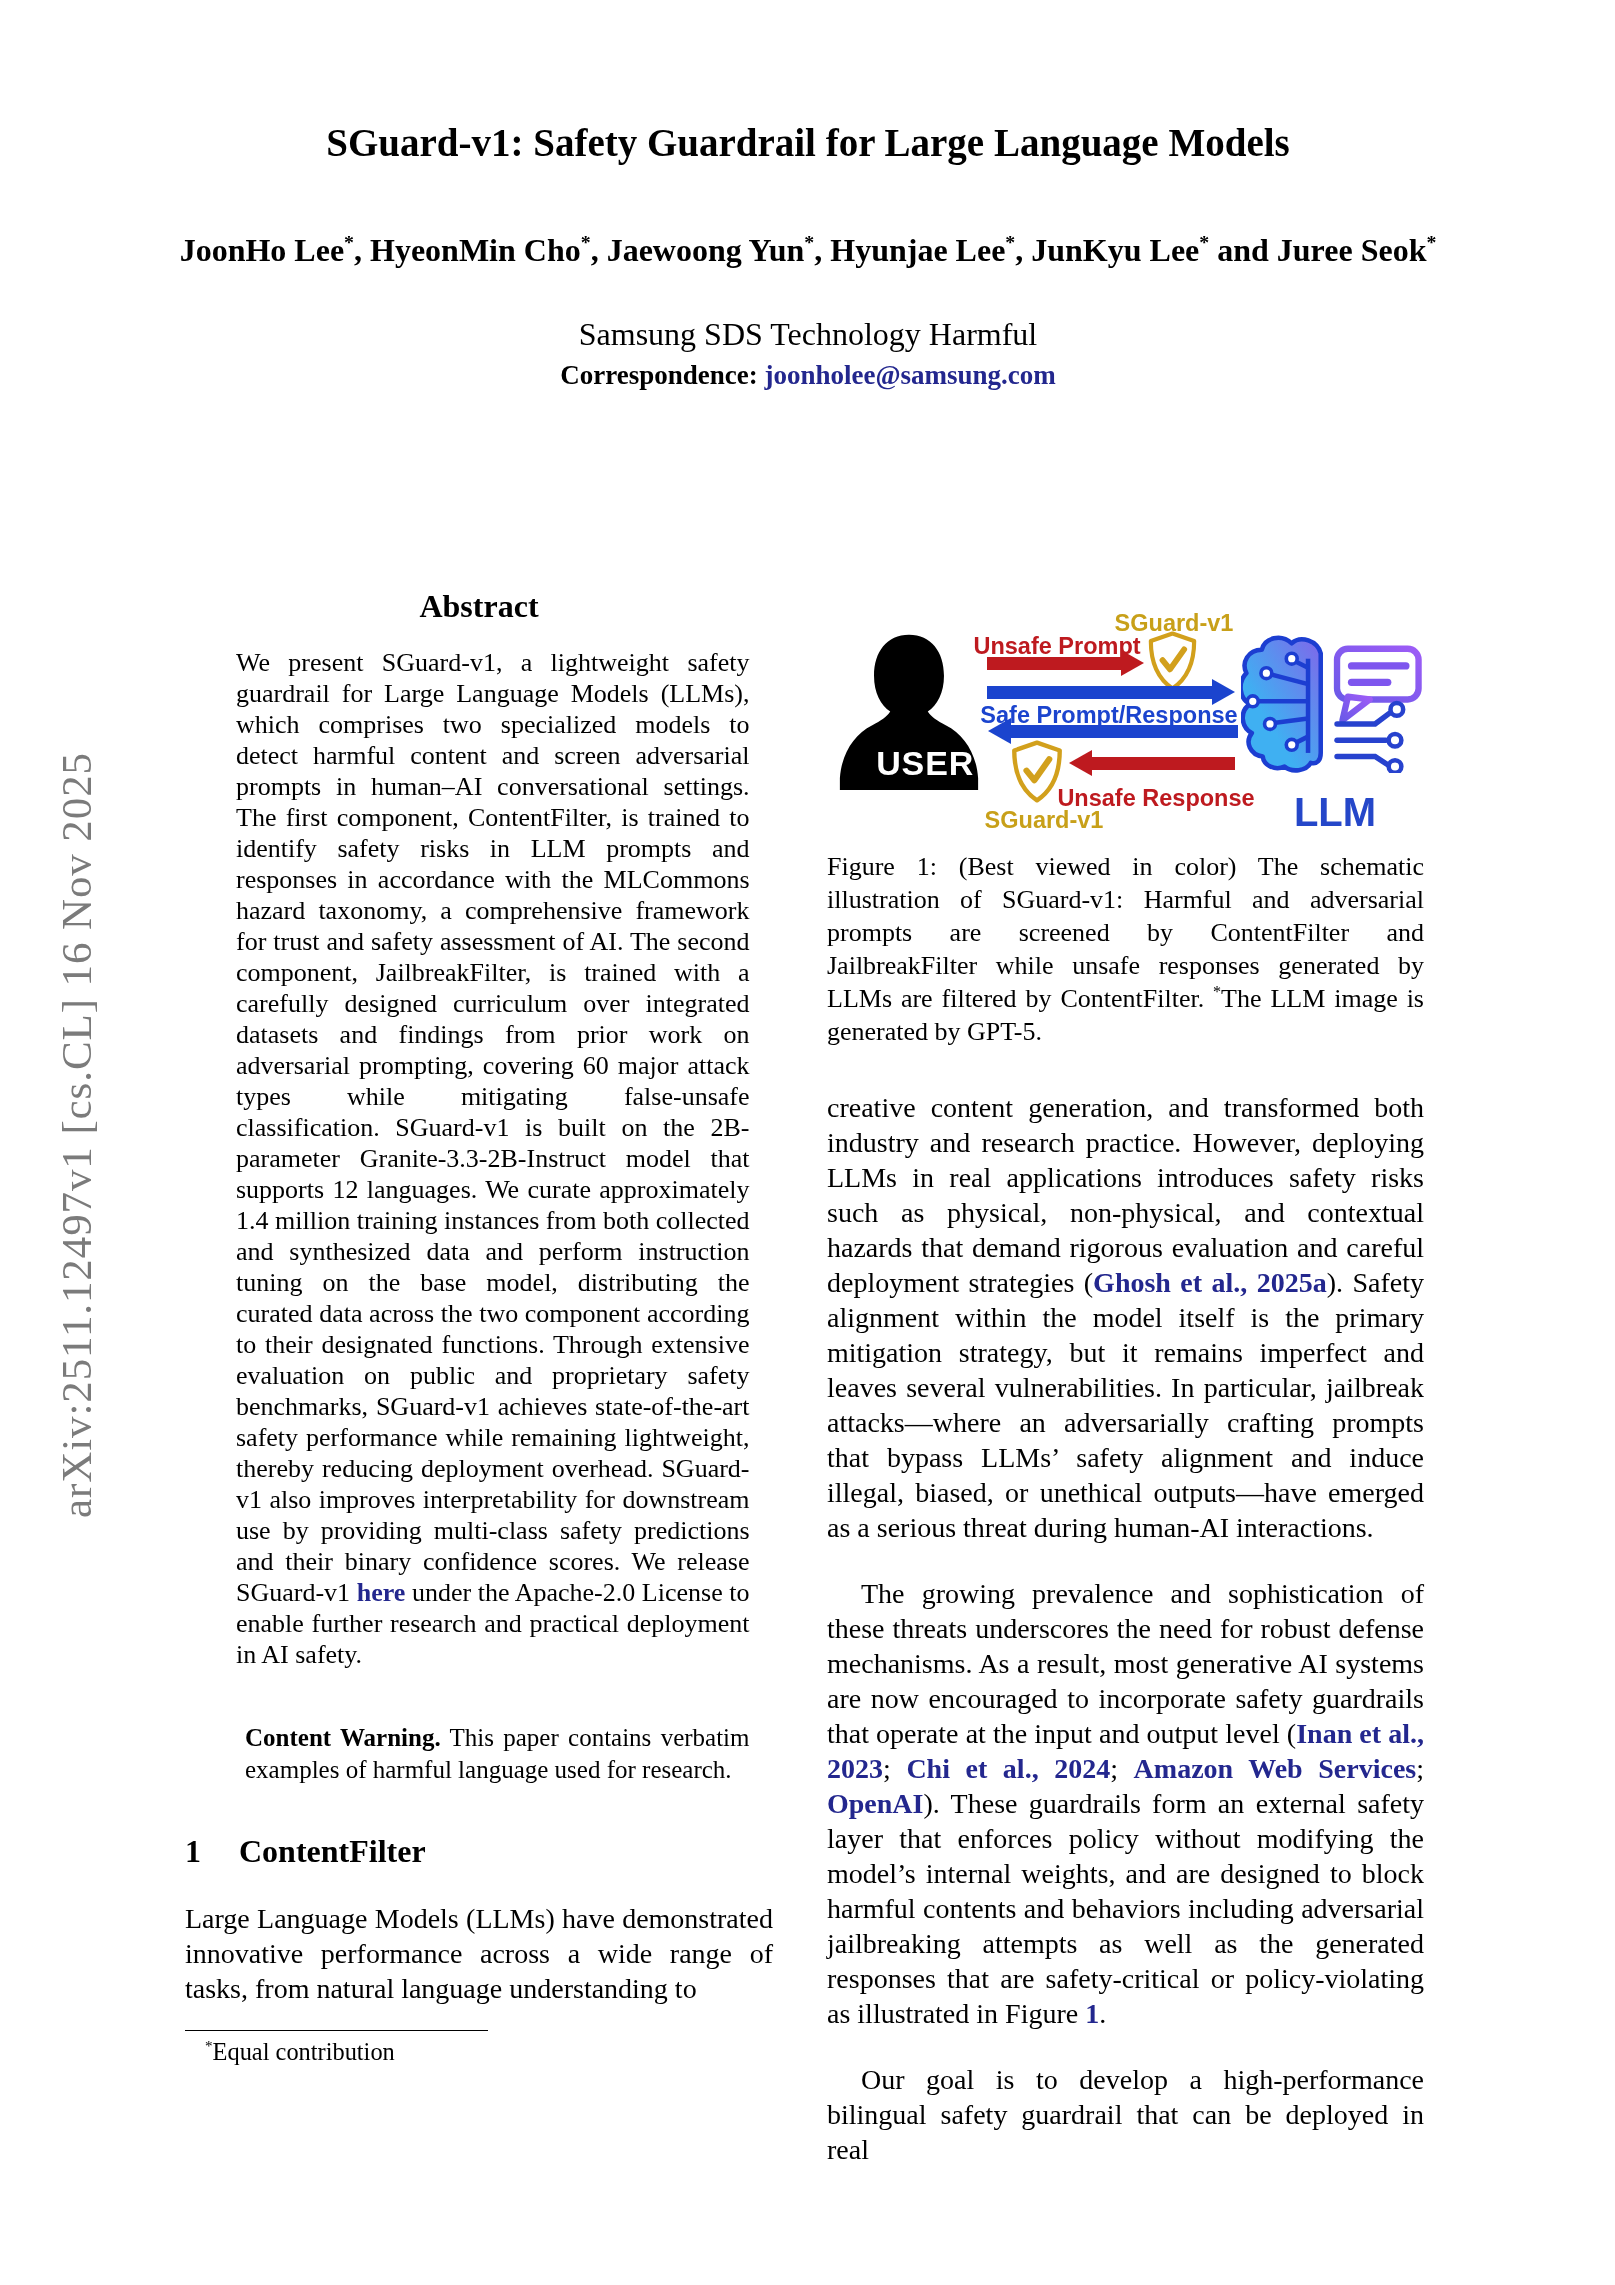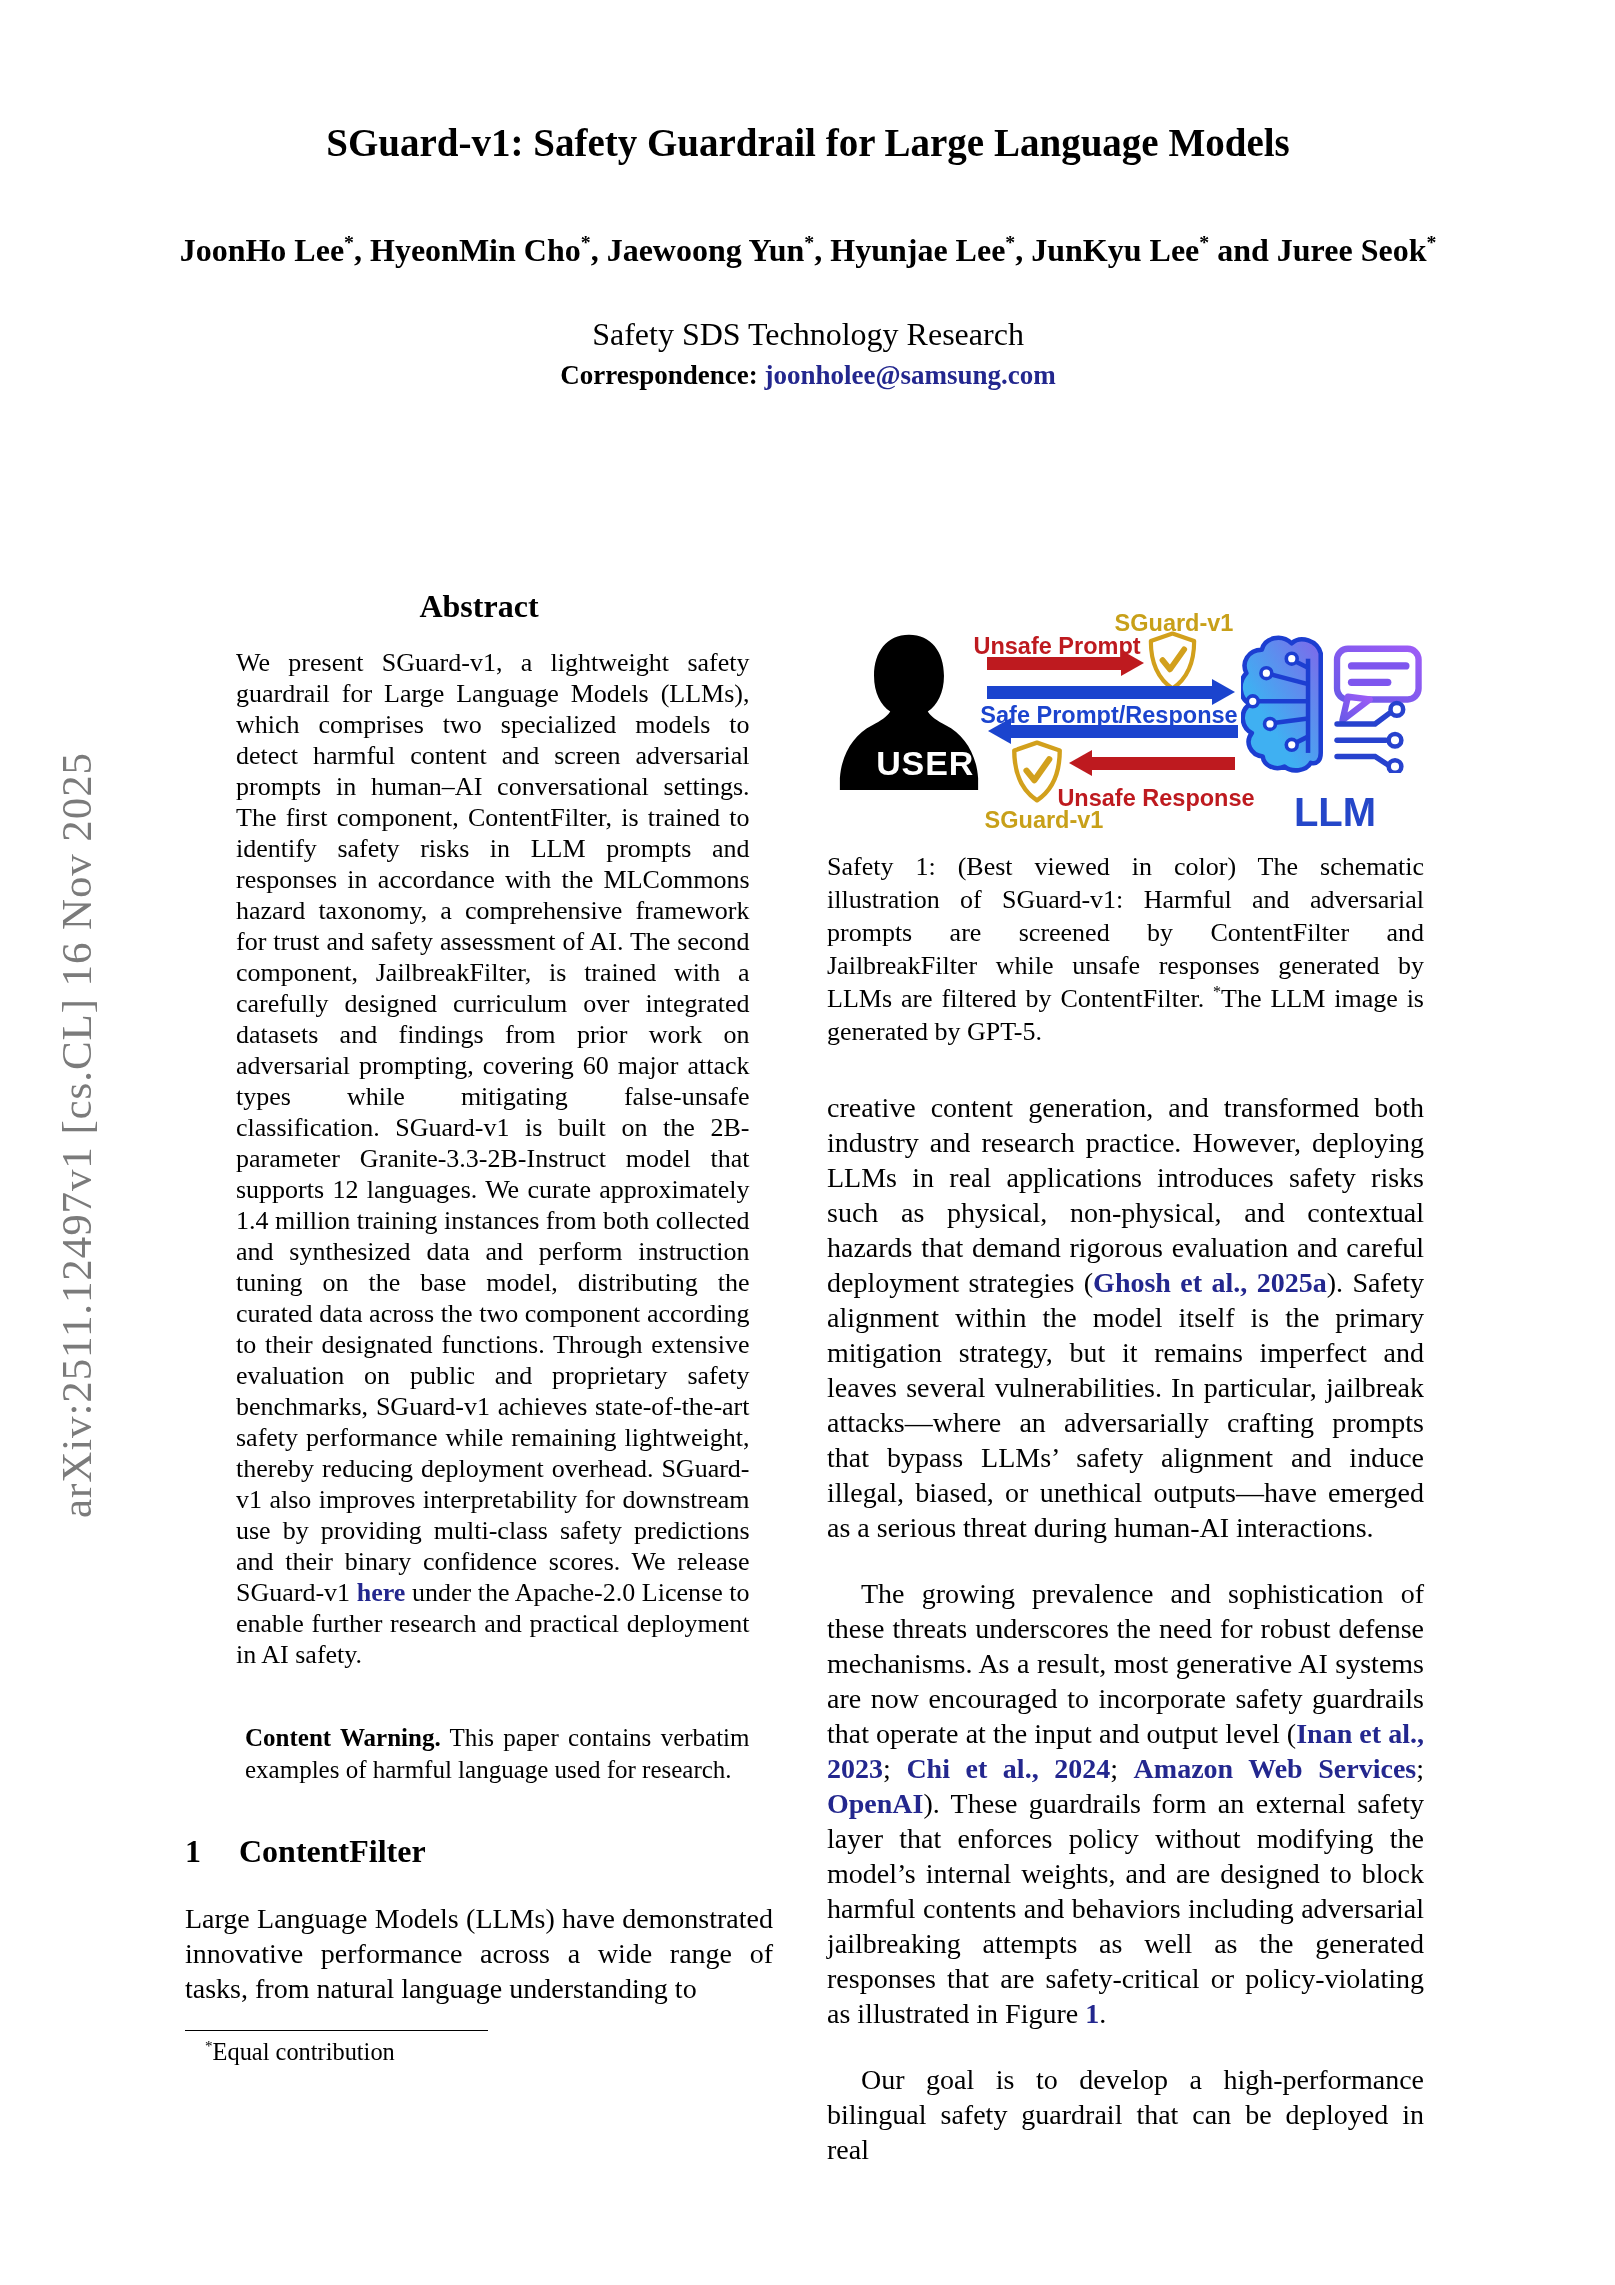--- a/index.html
+++ b/index.html
@@ -76,21 +76,21 @@
 </head>
 <body>
 
 <div class="page">
 
   <div class="arxiv-stamp">arXiv:2511.12497v1  [cs.CL]  16 Nov 2025</div>
 
   <div class="header">
     <h1 class="title">SGuard-v1: Safety Guardrail for Large Language Models</h1>
     <div class="authors"><span><span>JoonHo Lee</span><sup>*</sup><span>, </span></span><span><span>HyeonMin Cho</span><sup>*</sup><span>, </span></span><span><span>Jaewoong Yun</span><sup>*</sup><span>, </span></span><span><span>Hyunjae Lee</span><sup>*</sup><span>, </span></span><span><span>JunKyu Lee</span><sup>*</sup><span> and </span></span><span><span>Juree Seok</span><sup>*</sup><span></span></span></div>
-    <div class="affiliation">Safety SDS Technology Research</div>
+    <div class="affiliation">Samsung SDS Technology Harmful</div>
     <div class="correspondence"><span class="lab">Correspondence: </span><a class="navy" href="#">joonholee@samsung.com</a></div>
   </div>
 
   <div class="cols">
 
     <div class="col-left">
       <h2 class="abstract-head">Abstract</h2>
       <p class="abstract-body"><span>We present SGuard-v1, a lightweight safety guardrail for Large Language Models (LLMs), which comprises two specialized models to detect harmful content and screen adversarial prompts in human–AI conversational settings. The first component, ContentFilter, is trained to identify safety risks in LLM prompts and responses in accordance with the MLCommons hazard taxonomy, a comprehensive framework for trust and safety assessment of AI. The second component, JailbreakFilter, is trained with a carefully designed curriculum over integrated datasets and findings from prior work on adversarial prompting, covering 60 major attack types while mitigating false-unsafe classification. SGuard-v1 is built on the 2B-parameter Granite-3.3-2B-Instruct model that supports 12 languages. We curate approximately 1.4 million training instances from both collected and synthesized data and perform instruction tuning on the base model, distributing the curated data across the two component according to their designated functions. Through extensive evaluation on public and proprietary safety benchmarks, SGuard-v1 achieves state-of-the-art safety performance while remaining lightweight, thereby reducing deployment overhead. SGuard-v1 also improves interpretability for downstream use by providing multi-class safety predictions and their binary confidence scores. We release SGuard-v1 </span><a class="navy" href="#">here</a><span> under the Apache-2.0 License to enable further research and practical deployment in AI safety.</span></p>
 
       <p class="content-warning"><span class="lab">Content Warning.</span><span> This paper contains verbatim examples of harmful language used for research.</span></p>
@@ -187,21 +187,21 @@
               <g fill="#fff" stroke="#2742CE" stroke-width="5">
                 <circle cx="172" cy="82" r="7"></circle>
                 <circle cx="170" cy="116" r="7"></circle>
                 <circle cx="170" cy="145" r="7"></circle>
               </g>
             </svg>
           </div>
           <div class="llm-label">LLM</div>
         </div>
 
-        <figcaption class="fig-caption"><span>Safety 1:</span><span> (Best viewed in color) The schematic illustration of SGuard-v1: Harmful and adversarial prompts are screened by ContentFilter and JailbreakFilter while unsafe responses generated by LLMs are filtered by ContentFilter. </span><sup>*</sup><span>The LLM image is generated by GPT-5.</span></figcaption>
+        <figcaption class="fig-caption"><span>Figure 1:</span><span> (Best viewed in color) The schematic illustration of SGuard-v1: Harmful and adversarial prompts are screened by ContentFilter and JailbreakFilter while unsafe responses generated by LLMs are filtered by ContentFilter. </span><sup>*</sup><span>The LLM image is generated by GPT-5.</span></figcaption>
       </figure>
 
       <p class="body-par first-right-par"><span>creative content generation, and transformed both industry and research practice. However, deploying LLMs in real applications introduces safety risks such as physical, non-physical, and contextual hazards that demand rigorous evaluation and careful deployment strategies (</span><a class="navy" href="#">Ghosh et al., 2025a</a><span>). Safety alignment within the model itself is the primary mitigation strategy, but it remains imperfect and leaves several vulnerabilities. In particular, jailbreak attacks—where an adversarially crafting prompts that bypass LLMs’ safety alignment and induce illegal, biased, or unethical outputs—have emerged as a serious threat during human-AI interactions.</span></p>
 
       <p class="body-par indent"><span>The growing prevalence and sophistication of these threats underscores the need for robust defense mechanisms. As a result, most generative AI systems are now encouraged to incorporate safety guardrails that operate at the input and output level (</span><a class="navy" href="#">Inan et al., 2023</a><span>; </span><a class="navy" href="#">Chi et al., 2024</a><span>; </span><a class="navy" href="#">Amazon Web Services</a><span>; </span><a class="navy" href="#">OpenAI</a><span>). These guardrails form an external safety layer that enforces policy without modifying the model’s internal weights, and are designed to block harmful contents and behaviors including adversarial jailbreaking attempts as well as the generated responses that are safety-critical or policy-violating as illustrated in Figure </span><a class="navy" href="#">1</a><span>.</span></p>
 
       <p class="body-par indent">Our goal is to develop a high-performance bilingual safety guardrail that can be deployed in real</p>
     </div>
   </div>
 </div>

